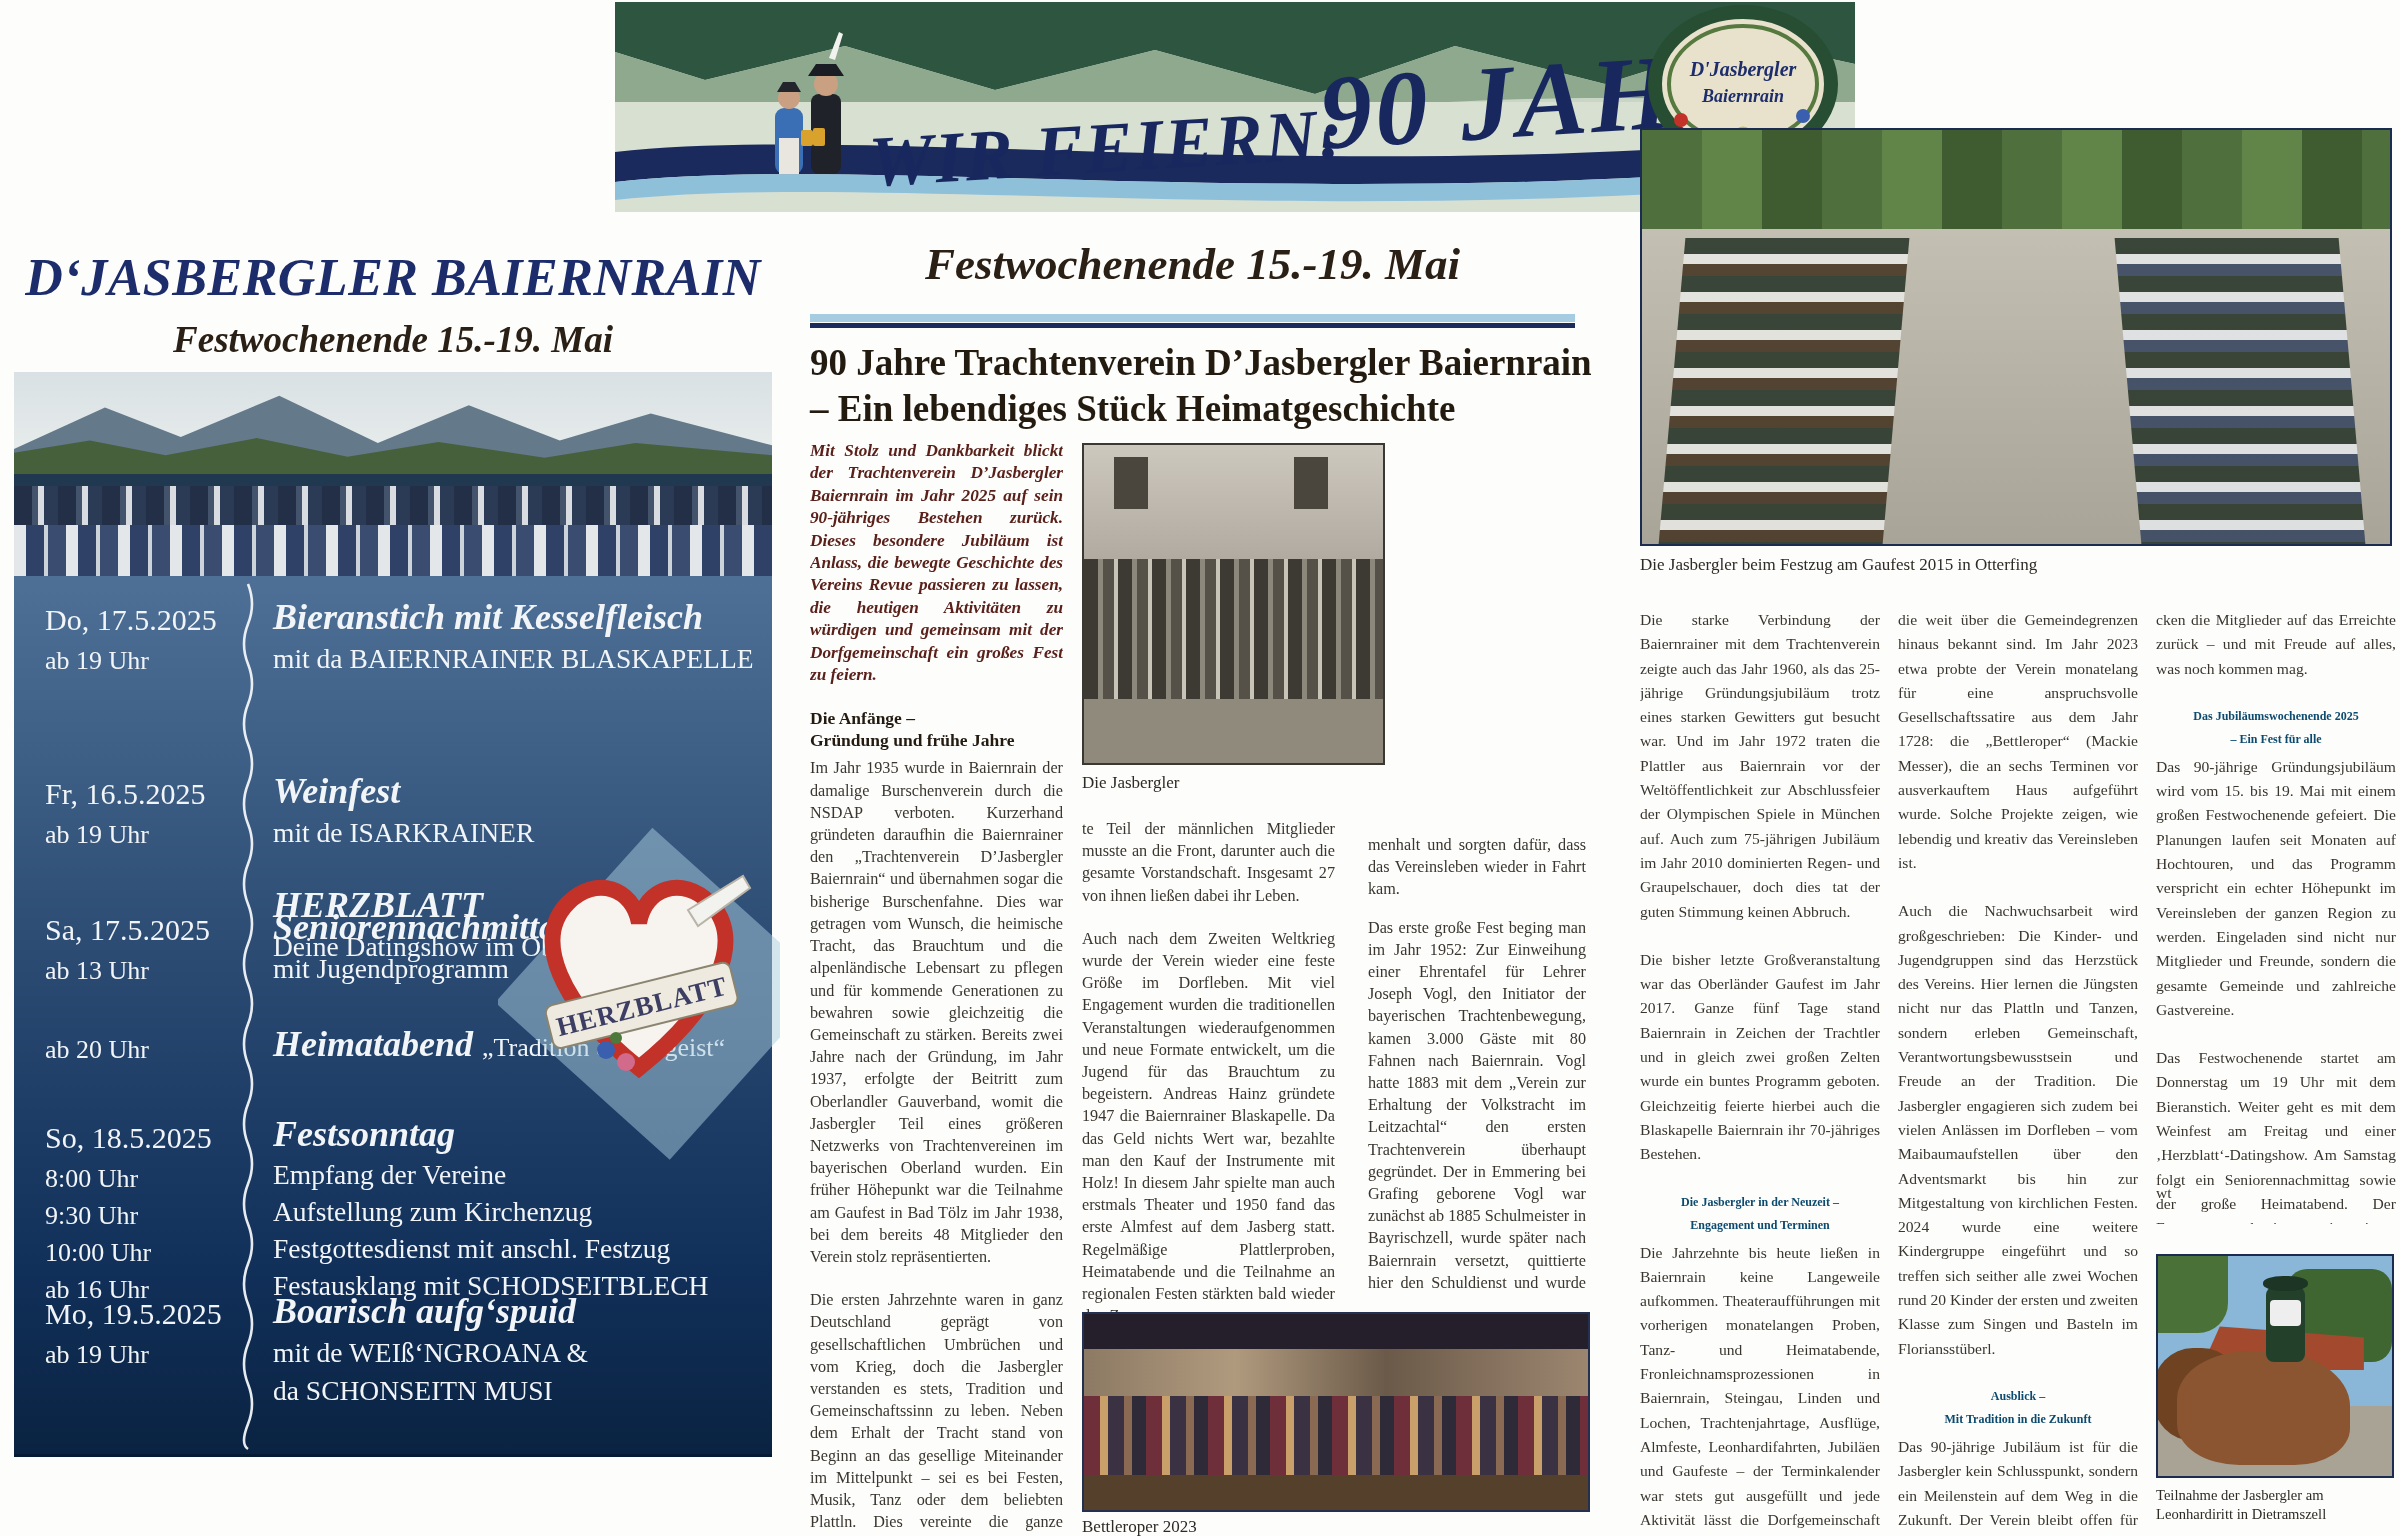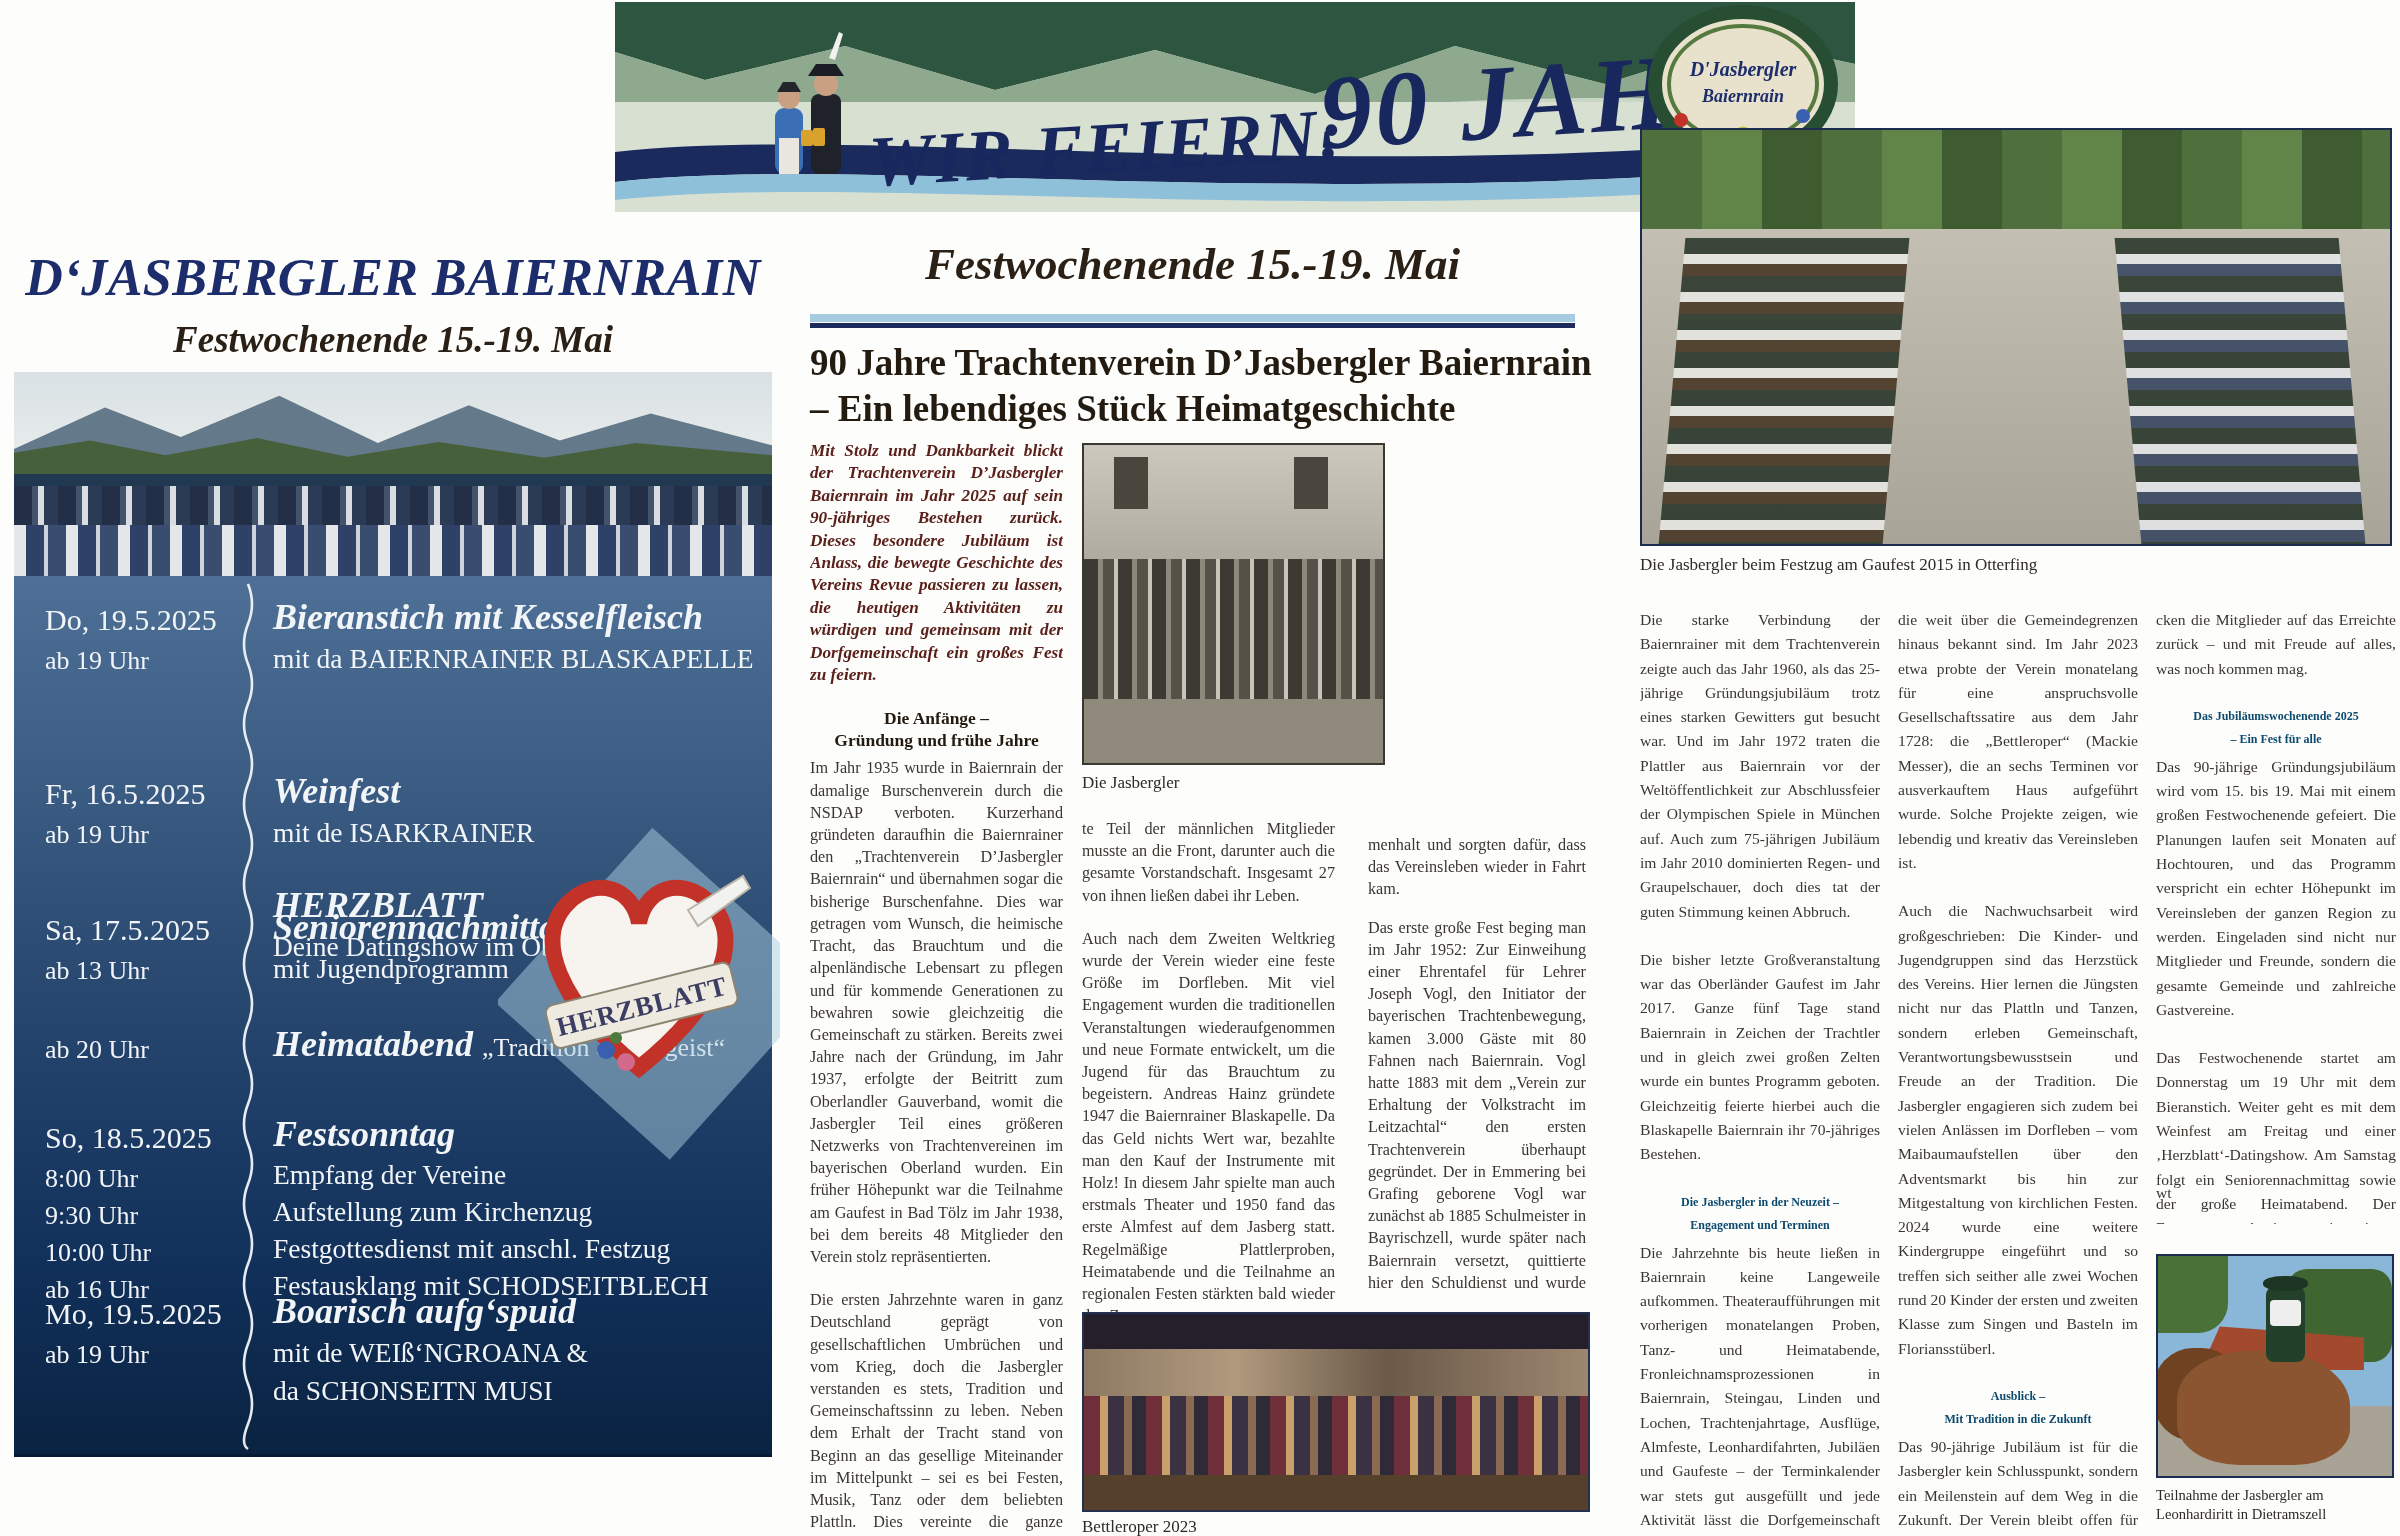--- a/index.html
+++ b/index.html
@@ -55,21 +55,21 @@
   .m-heading{left:810px;top:238px;width:765px;text-align:center;font-style:italic;font-weight:bold;
              font-size:45px;color:#2b2015;}
   .m-rule{left:810px;top:314px;width:765px;}
   .m-rule .rb1{height:8px;background:#a6cce2;}
   .m-rule .rb2{height:5px;background:#1d2b5c;margin-top:1px;}
   .m-headline{left:810px;top:340px;width:862px;font-weight:bold;font-size:37px;line-height:46px;color:#241b10;}
   .bodytxt{font-size:16.2px;line-height:22.2px;text-align:justify;color:#3a362f;}
   .bodytxt p{margin:0 0 21px 0;}
   .bodytxt p.tight{margin:16px;}
   .lede{font-weight:bold;font-style:italic;color:#5a201a;font-size:17.2px;line-height:22.4px;}
-  .subhead{font-weight:bold;color:#241b10;text-align:center;font-size:17.5px;line-height:22px;margin:2px 0 6px 0;}
+  .subhead{font-weight:bold;color:#241b10;text-align:left;font-size:17.5px;line-height:22px;margin:2px 0 6px 0;}
   .m-col1{left:810px;top:440px;width:253px;height:1096px;overflow:hidden;}
   .m-col2-photo{left:1082px;top:443px;width:303px;height:322px;border:2px solid #3a3833;background:#b8b3a8;overflow:hidden;}
   .bw-wall{position:absolute;inset:0 0 55% 0;background:linear-gradient(#cdc8bd,#a9a399);}
   .bw-win{position:absolute;width:34px;height:52px;background:#4a463e;top:12px;}
   .bw-crowd{position:absolute;left:0;top:36%;width:100%;height:44%;
             background:repeating-linear-gradient(90deg,#3d3a33 0 14px,#8d887c 14px 19px,#555148 19px 30px,#c9c4b8 30px 34px);}
   .bw-grass{position:absolute;left:0;bottom:0;width:100%;height:20%;background:#8f8a7c;}
   .caption{font-size:17px;color:#2e2a24;}
   .m-col2-cap{left:1082px;top:773px;width:303px;}
   .m-col2-text{left:1082px;top:818px;width:253px;height:500px;overflow:hidden;}
@@ -170,21 +170,21 @@
     <div class="lp-front"></div>
   </div>
 
   <div class="abs l-panel">
     <svg class="abs wave" viewBox="0 0 20 881" preserveAspectRatio="none">
       <path d="M10 8 Q 18 28 10 48 T 10 88 T 10 128 T 10 168 T 10 208 T 10 248 T 10 288 T 10 328 T 10 368 T 10 408 T 10 448 T 10 488 T 10 528 T 10 568 T 10 608 T 10 648 T 10 688 T 10 728 T 10 768 T 10 808 T 10 848 T 10 873" fill="none" stroke="#f2f5f8" stroke-width="2.6" opacity="0.95"></path>
     </svg>
 
     <div class="srow" style="top:22px;">
       <div class="rdate">
-        <div class="sdate">Do, 19.5.2025</div>
+        <div class="sdate">Do, 17.5.2025</div>
         <div class="stime">ab 19 Uhr</div>
       </div>
       <div class="revt">
         <div class="etitle">Bieranstich mit Kesselfleisch</div>
         <div class="eline">mit da BAIERNRAINER BLASKAPELLE</div>
       </div>
     </div>
 
     <div class="srow" style="top:196px;">
       <div class="rdate">

